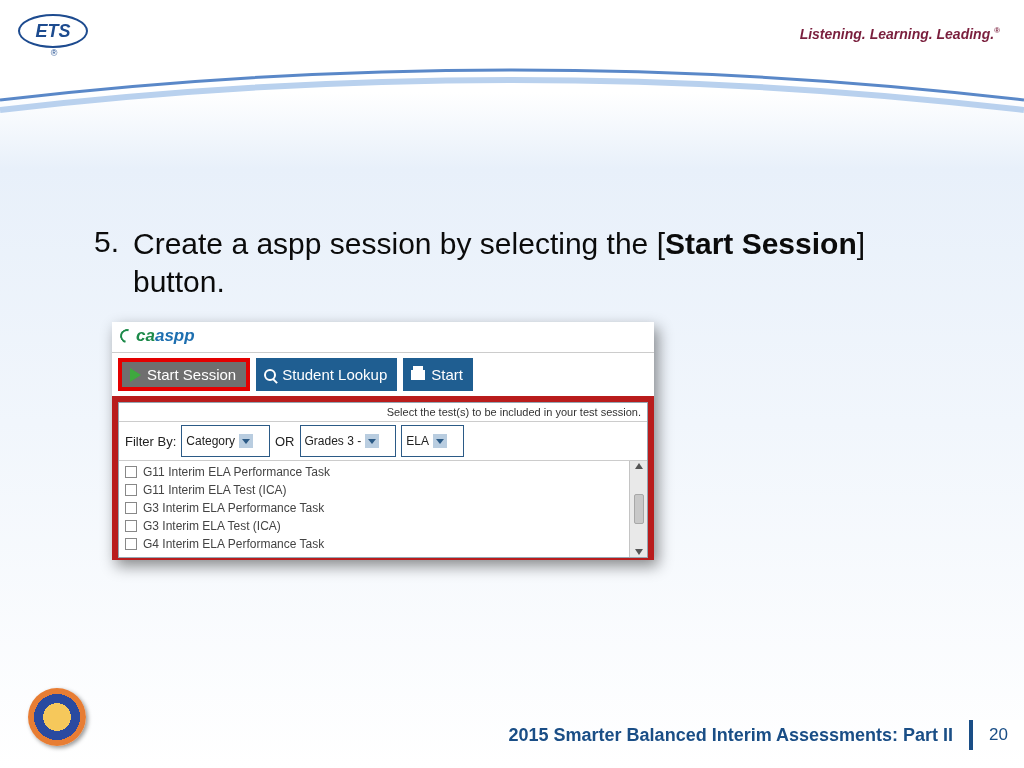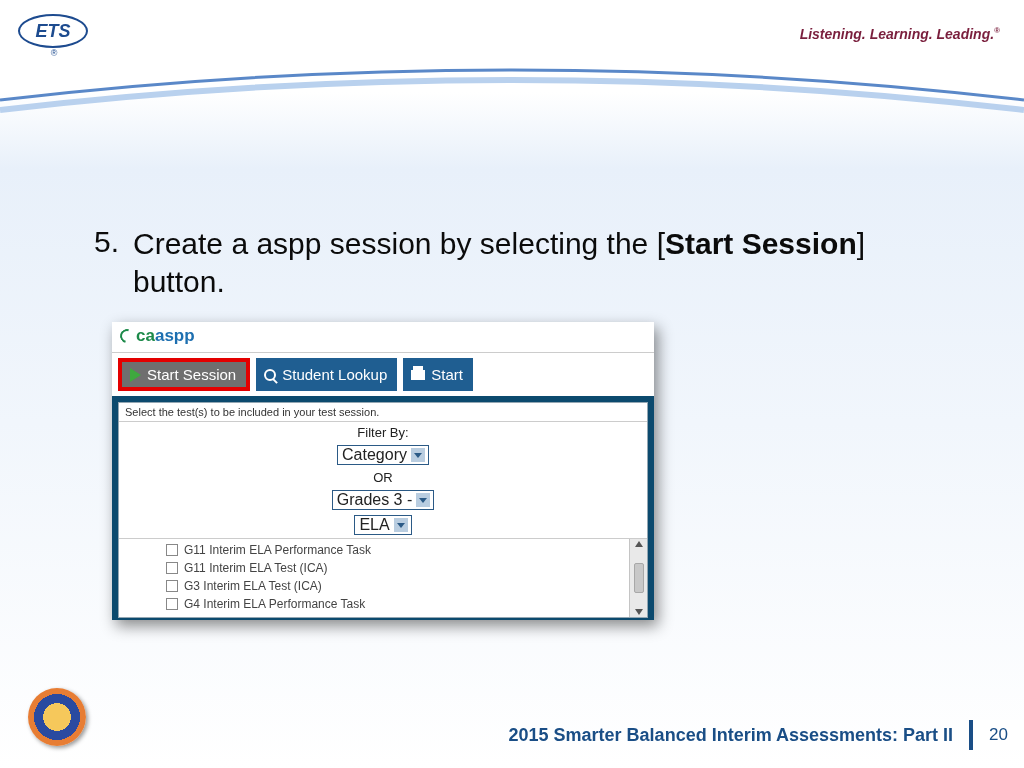--- a/index.html
+++ b/index.html
@@ -54,21 +54,21 @@
     width: 542px;
     background: #fff;
     box-shadow: 4px 6px 14px rgba(0,0,0,0.45);
   }
   .app-header {
     display: flex; align-items: center; gap: 8px;
     padding: 4px 8px 6px 8px;
     border-bottom: 1px solid #ccc;
   }
   .caaspp-logo {
-    font-weight: 700; font-size: 17px;
+    font-style: italic; font-weight: 700; font-size: 17px;
     color: #1d8a4a;
   }
   .caaspp-logo .ca { color: #1d8a4a; }
   .caaspp-logo .aspp { color: #1d6fb0; }
   .caaspp-logo .swoosh { display:inline-block; width:14px; height:14px; border:2px solid #1d8a4a; border-radius:50%; border-color:#1d8a4a transparent transparent #1d8a4a; transform:rotate(-30deg); margin-right:2px; vertical-align:-2px; }
   .app-header .subtitle {
     color: #1d6fb0; font-size: 11px; line-height: 1.1; font-family: Arial, sans-serif;
   }
   .toolbar {
     display: flex; gap: 6px; padding: 5px 6px;
@@ -92,54 +92,53 @@
     width: 0; height: 0;
     border-top: 7px solid transparent;
     border-bottom: 7px solid transparent;
     border-left: 11px solid #3fa83f;
   }
   .mag-icon { width:12px; height:12px; border:2px solid #fff; border-radius:50%; position:relative; }
   .mag-icon::after { content:""; position:absolute; width:6px; height:2px; background:#fff; transform:rotate(45deg); bottom:-3px; right:-4px; }
   .print-icon { width:14px; height:10px; background:#fff; position:relative; }
   .print-icon::before { content:""; position:absolute; top:-4px; left:2px; width:10px; height:4px; background:#fff; }
   .panel {
-    background: #0c4a6e;
+    background: #b91c1c;
     padding: 6px 6px 2px 6px;
+    text-align: right;
   }
   .panel-inner {
     background: #fff; border: 1px solid #94a7b3;
   }
   .instr {
     font-size: 11px; padding: 3px 6px; color: #333; font-family: Arial, sans-serif;
     border-bottom: 1px solid #ccc;
   }
   .filter-row {
     display: flex; align-items: center; gap: 5px;
     padding: 3px 6px; font-size: 13px; color: #222; font-family: Arial, sans-serif;
     border-bottom: 1px solid #ccc;
-    flex-direction: column;
   }
   .sel {
     display: flex; align-items: center;
     border: 1px solid #2b5a86; background: #fff;
-    font-size: 16px; padding: 1px 3px 1px 4px;
-    height: 20px;
+    font-size: 12px; padding: 1px 16px 1px 4px;
+    height: 32px;
   }
   .sel .caret {
     width: 14px; height: 14px; background: #b9cde0; margin-left: 4px;
     display: flex; align-items: center; justify-content: center;
   }
   .sel .caret::after {
     content: ""; width:0; height:0;
     border-left:4px solid transparent; border-right:4px solid transparent;
     border-top:5px solid #2b5a86;
   }
   .test-list-wrap {
     display: flex;
-    padding-left: 41px;
   }
   .test-list {
     flex: 1;
     padding: 2px 6px 4px 6px;
   }
   .test-row {
     display: flex; align-items: center; gap: 6px;
     font-size: 12px; color: #444; font-family: Arial, sans-serif;
     padding: 2px 0;
   }
@@ -248,20 +247,24 @@
             <div class="test-row">
                 <span class="cb"></span>
                 <span>G11 Interim ELA Performance Task</span>
               </div>
             <div class="test-row">
                 <span class="cb"></span>
                 <span>G11 Interim ELA Test (ICA)</span>
               </div>
             <div class="test-row">
                 <span class="cb"></span>
+                <span>G3 Interim ELA Performance Task</span>
+              </div>
+            <div class="test-row">
+                <span class="cb"></span>
                 <span>G3 Interim ELA Test (ICA)</span>
               </div>
             <div class="test-row">
                 <span class="cb"></span>
                 <span>G4 Interim ELA Performance Task</span>
               </div>
           </div>
           <div class="vscroll">
             <span class="arr up"></span>
             <span class="thumb"></span>

